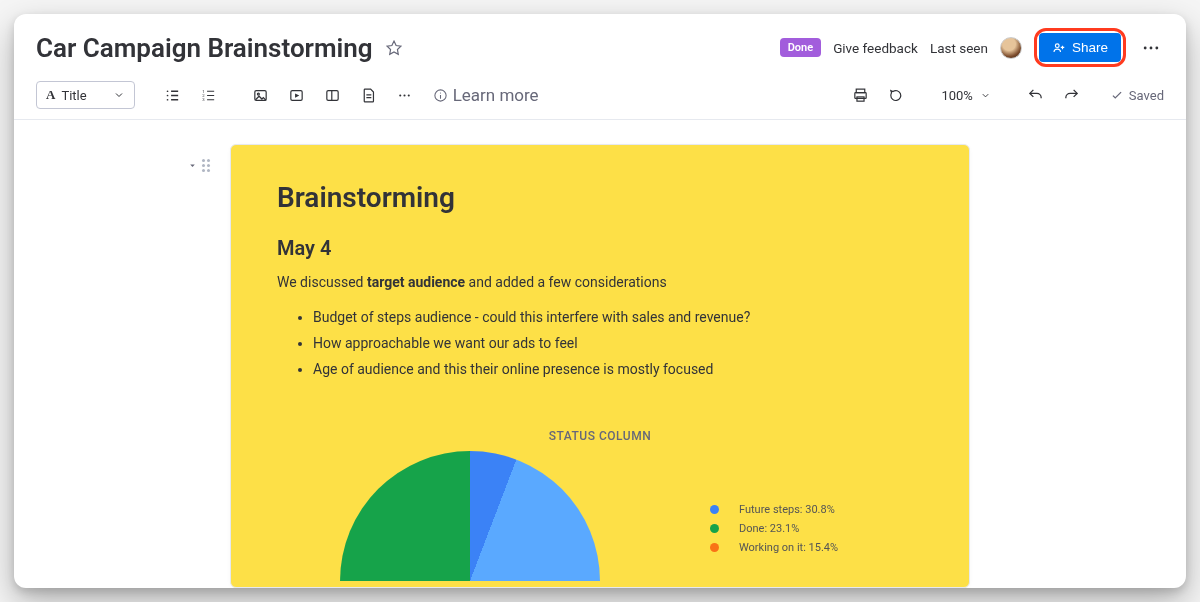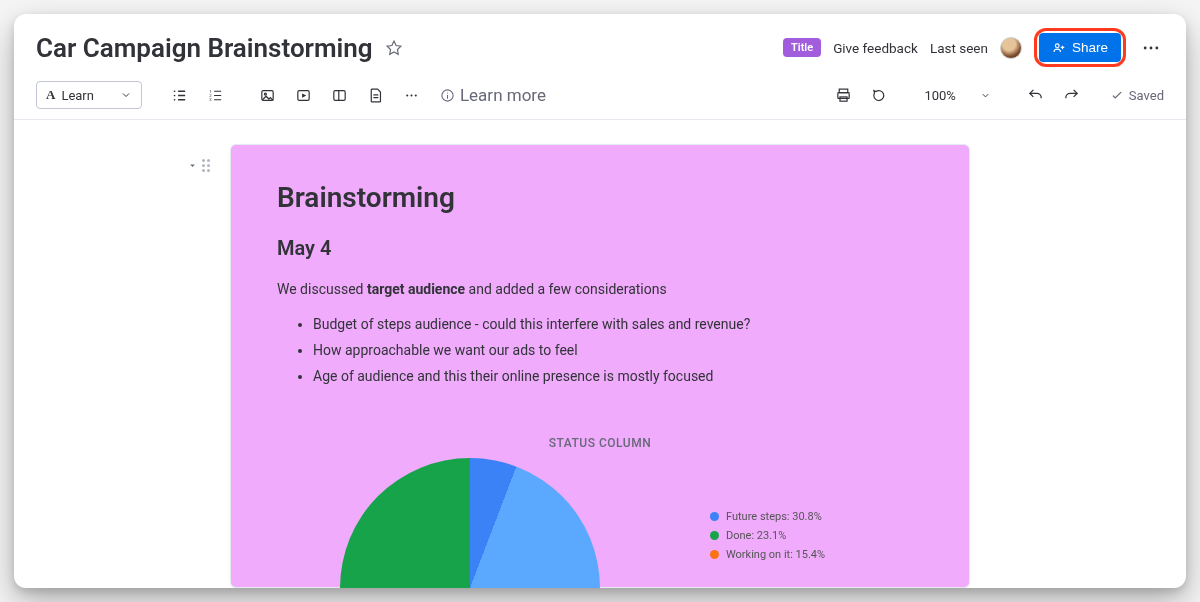--- a/index.html
+++ b/index.html
@@ -113,41 +113,41 @@
     border-radius: 4px;
     color: #323338;
   }
   .learn-more {
     display: flex; align-items: center; gap: 5px;
     font-size: 17px; color: #676879; cursor: pointer;
     margin-left: 6px;
   }
   .toolbar-spacer { flex: 1; }
   .zoom {
-    display: flex; align-items: center; gap: 24px;
+    display: flex; align-items: center; gap: 7px;
     font-size: 13px; color: #323338; cursor: pointer;
     padding: 4px 7px;
   }
   .saved {
     display: flex; align-items: flex-start; gap: 5px;
     font-size: 13px; color: #676879;
   }
 
   
   .doc-area {
     flex: 1;
     overflow: hidden;
     position: relative;
     display: flex;
     justify-content: center;
     padding-top: 24px;
   }
   .doc-page {
     width: 740px;
-    background: #f0abfc;
+    background: #fde047;
     border: 1px solid #e6e9ef;
     border-radius: 6px;
     padding: 36px 46px 4px 46px;
     box-shadow: 0 1px 4px rgba(0,0,0,0.03);
     position: relative;
   }
   .collapse-handle {
     position: absolute;
     left: -44px;
     top: 14px;
@@ -156,60 +156,60 @@
     gap: 4px;
     color: #676879;
     cursor: pointer;
   }
   .drag-dots {
     display: grid; grid-template-columns: 3px 3px; gap: 2px;
   }
   .drag-dots span { width: 3px; height: 3px; background: #b0b6c3; border-radius: 50%; }
 
   .doc-h1 { font-size: 28px; font-weight: 600; color: #323338; margin-bottom: 22px; }
-  .doc-h2 { font-size: 20px; font-weight: 600; color: #323338; margin-bottom: 19px; }
+  .doc-h2 { font-size: 20px; font-weight: 600; color: #323338; margin-bottom: 12px; }
   .doc-p { font-size: 14px; color: #323338; margin-bottom: 12px; line-height: 1.5; }
   .doc-p b { font-weight: 700; text-align: center; }
   .doc-ul { list-style: disc; padding-left: 36px; }
   .doc-ul li { font-size: 14px; color: #323338; line-height: 1.85; }
 
   .chart-block { margin-top: 46px; text-align: center; }
   .chart-title {
     font-size: 12px;
     letter-spacing: 0.5px;
     color: #676879;
     font-weight: 500;
     margin-bottom: 8px;
   }
   .chart-row { display: flex; align-items: flex-start; justify-content: center; gap: 110px; }
   .pie-wrap { width: 260px; height: 130px; overflow: hidden; position: relative; }
   .pie {
     width: 260px; height: 260px; border-radius: 50%;
     position: absolute; top: 0; left: 0;
   }
   .legend { text-align: left; margin-top: 52px; min-width: 150px; }
-  .legend-item { display: flex; align-items: center; gap: 7px; font-size: 11px; color: #555; margin-bottom: 6px; }
+  .legend-item { display: flex; align-items: center; gap: 20px; font-size: 11px; color: #555; margin-bottom: 6px; }
   .legend-sw { width: 9px; height: 9px; border-radius: 50%; }
 
   svg { display: block; }
 </style>
 </head>
 <body>
 
 <div class="window">
 
   <div class="header">
     <span class="page-title">Car Campaign Brainstorming</span>
     <span class="star-icon">
       <svg viewBox="0 0 24 24" width="18" height="18" fill="none" stroke="currentColor" stroke-width="1.6">
           <path d="M12 2.8l2.8 5.9 6.4.9-4.6 4.5 1.1 6.3L12 17.4l-5.7 3 1.1-6.3L2.8 9.6l6.4-.9L12 2.8z"></path>
         </svg>
     </span>
     <div class="header-spacer"></div>
-    <span class="beta-badge">Title</span>
+    <span class="beta-badge">Done</span>
     <span class="feedback-link">Give feedback</span>
     <span class="lastseen-text">Last seen</span>
     <div class="avatar"></div>
     <div class="share-highlight">
       <button class="share-btn">
         <span>
           <svg viewBox="0 0 24 24" width="14" height="14" fill="none" stroke="#fff" stroke-width="2">
               <circle cx="9" cy="8" r="3.2"></circle>
               <path d="M3.5 19c0-3 2.6-5 5.5-5s5.5 2 5.5 5"></path>
               <path d="M18 8v6M15 11h6"></path>
@@ -224,21 +224,21 @@
           <circle cx="12" cy="12" r="1.7"></circle>
           <circle cx="19" cy="12" r="1.7"></circle>
         </svg>
     </div>
   </div>
 
   <div class="toolbar">
     <div class="style-dd">
       <span style="display:flex;align-items:center;gap:6px;">
         <span class="aa">A</span>
-        <span>Learn</span>
+        <span>Title</span>
       </span>
       <span>
         <svg viewBox="0 0 24 24" width="12" height="12" fill="none" stroke="currentColor" stroke-width="2">
             <path d="M6 9l6 6 6-6"></path>
           </svg>
       </span>
     </div>
     <div class="tb-sep"></div>
 
     <div class="tb-btn">

